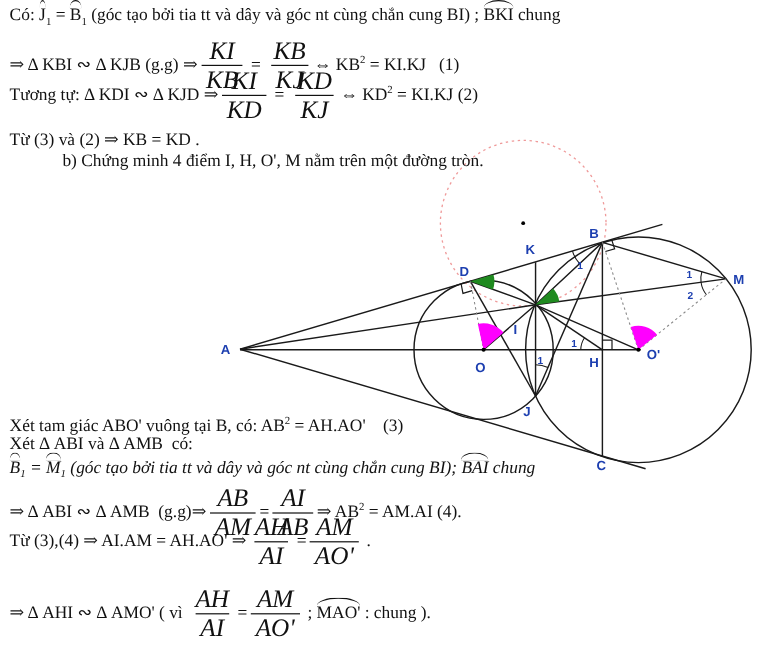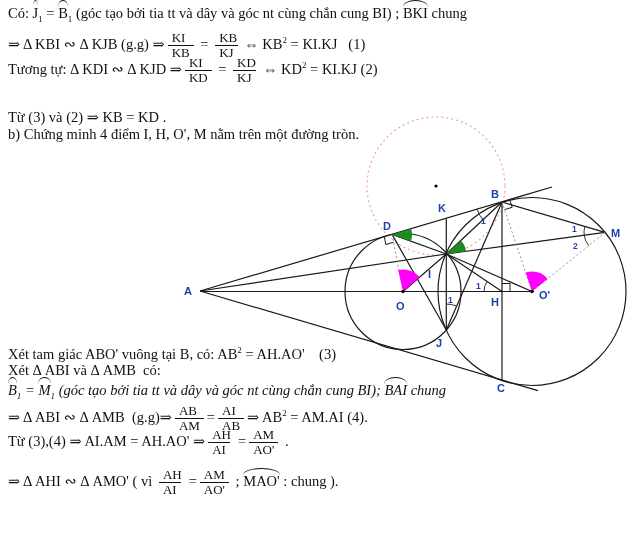--- a/index.html
+++ b/index.html
@@ -16,22 +16,22 @@
   .gfill{fill:var(--c-green);stroke:none;}
   .mfill{fill:var(--c-magenta);stroke:none;}
   .sq{stroke:var(--c-line);stroke-width:1;fill:none;}
   .arc{stroke:var(--c-line);stroke-width:0.9;fill:none;}
   .dot{fill:#000;stroke:none;}
   .lbl{fill:var(--c-label);font:bold 11px "Liberation Sans","DejaVu Sans",sans-serif;}
   .albl{fill:var(--c-label);font:bold 8.5px "Liberation Sans","DejaVu Sans",sans-serif;}
   .pline{position:absolute;left:8px;z-index:1;white-space:pre;font-size:14.5px;line-height:1.25;}
   .pline sub{font-size:9px;vertical-align:sub;}
   .pline sup{font-size:9px;vertical-align:super;}
-  .frac{display:inline-flex;flex-direction:column;align-items:flex-start;vertical-align:middle;
-        margin:0 3px;line-height:1.1;font-size:13px;}
+  .frac{display:inline-flex;flex-direction:column;align-items:center;vertical-align:middle;
+        margin:0 3px;line-height:1.1;font-size:21px;font-style:italic;}
   .frac .den{border-top:1.3px solid var(--c-text);}
   .frac .num,.frac .den{padding:0 4px;}
   .hat{position:relative;display:inline-block;}
   .hat::before{content:"";position:absolute;left:0;right:0;top:-4px;height:6px;
         border-top:1.4px solid var(--c-text);border-radius:50% 50% 0 0 / 100% 100% 0 0;}
 </style>
 </head>
 <body>
 
 <div id="page">
@@ -95,21 +95,21 @@
     <text class="albl" x="448" y="303">1</text>
     <text class="albl" x="476" y="289">1</text>
     <text class="albl" x="572" y="232">1</text>
     <text class="albl" x="573" y="249">2</text>
   </svg>
 
   <div class="pline" style="top:4px;text-align:center;">Có: <span class="hat">J</span><sub>1</sub> = <span class="hat">B</span><sub>1</sub> (góc tạo bởi tia tt và dây và góc nt cùng chắn cung BI) ; <span class="hat">BKI</span> chung</div>
   <div class="pline" style="top:31px;">⇒ Δ KBI ∾ Δ KJB (g.g) ⇒<span class="frac"><span class="num">KI</span><span class="den">KB</span></span> = <span class="frac"><span class="num">KB</span><span class="den">KJ</span></span>⇔ KB<sup>2</sup> = KI.KJ   (1)</div>
   <div class="pline" style="top:56px;">Tương tự: Δ KDI ∾ Δ KJD ⇒<span class="frac"><span class="num">KI</span><span class="den">KD</span></span> = <span class="frac"><span class="num">KD</span><span class="den">KJ</span></span>⇔ KD<sup>2</sup> = KI.KJ (2)</div>
   <div class="pline" style="top:108px;">Từ (3) và (2) ⇒ KB = KD .</div>
-  <div class="pline" style="top:125px;">b) Chứng minh 4 điểm I, H, O', M nằm trên một đường tròn.</div>
+  <div class="pline" style="top:125px;margin-left:44px;">b) Chứng minh 4 điểm I, H, O', M nằm trên một đường tròn.</div>
   <div class="pline" style="top:345px;text-align:center;">Xét tam giác ABO' vuông tại B, có: AB<sup>2</sup> = AH.AO'    (3)</div>
   <div class="pline" style="top:361px;">Xét Δ ABI và Δ AMB  có:</div>
   <div class="pline" style="top:381px;font-style:italic;"><span class="hat">B</span><sub>1</sub> = <span class="hat">M</span><sub>1</sub> (góc tạo bởi tia tt và dây và góc nt cùng chắn cung BI); <span class="hat">BAI</span> chung</div>
   <div class="pline" style="top:404px;">⇒ Δ ABI ∾ Δ AMB  (g.g)⇒<span class="frac"><span class="num">AB</span><span class="den">AM</span></span>=<span class="frac"><span class="num">AI</span><span class="den">AB</span></span>⇒ AB<sup>2</sup> = AM.AI (4).</div>
   <div class="pline" style="top:428px;">Từ (3),(4) ⇒ AI.AM = AH.AO' ⇒<span class="frac"><span class="num">AH</span><span class="den">AI</span></span>=<span class="frac"><span class="num">AM</span><span class="den">AO'</span></span> .</div>
-  <div class="pline" style="top:468px;">⇒ Δ AHI ∾ Δ AMO' ( vì <span class="frac"><span class="num">AH</span><span class="den">AI</span></span>=<span class="frac"><span class="num">AM</span><span class="den">AO'</span></span> ; <span class="hat">MAO'</span> : chung ).</div>
+  <div class="pline" style="top:488px;">⇒ Δ AHI ∾ Δ AMO' ( vì <span class="frac"><span class="num">AH</span><span class="den">AI</span></span>=<span class="frac"><span class="num">AM</span><span class="den">AO'</span></span> ; <span class="hat">MAO'</span> : chung ).</div>
 
 </div>
 
 </body></html>

